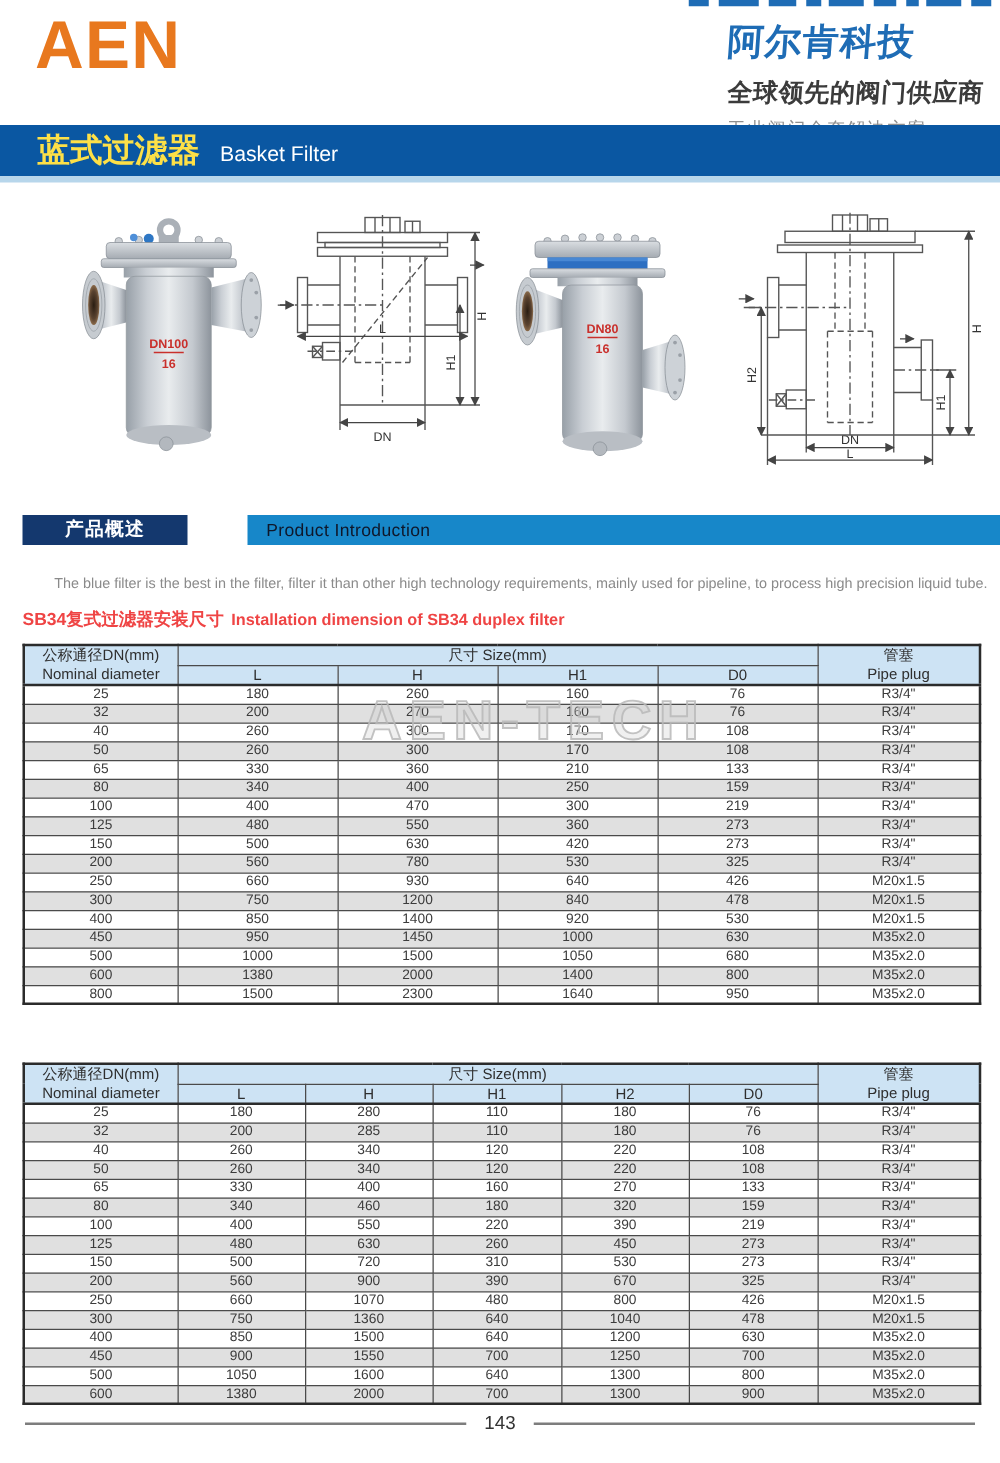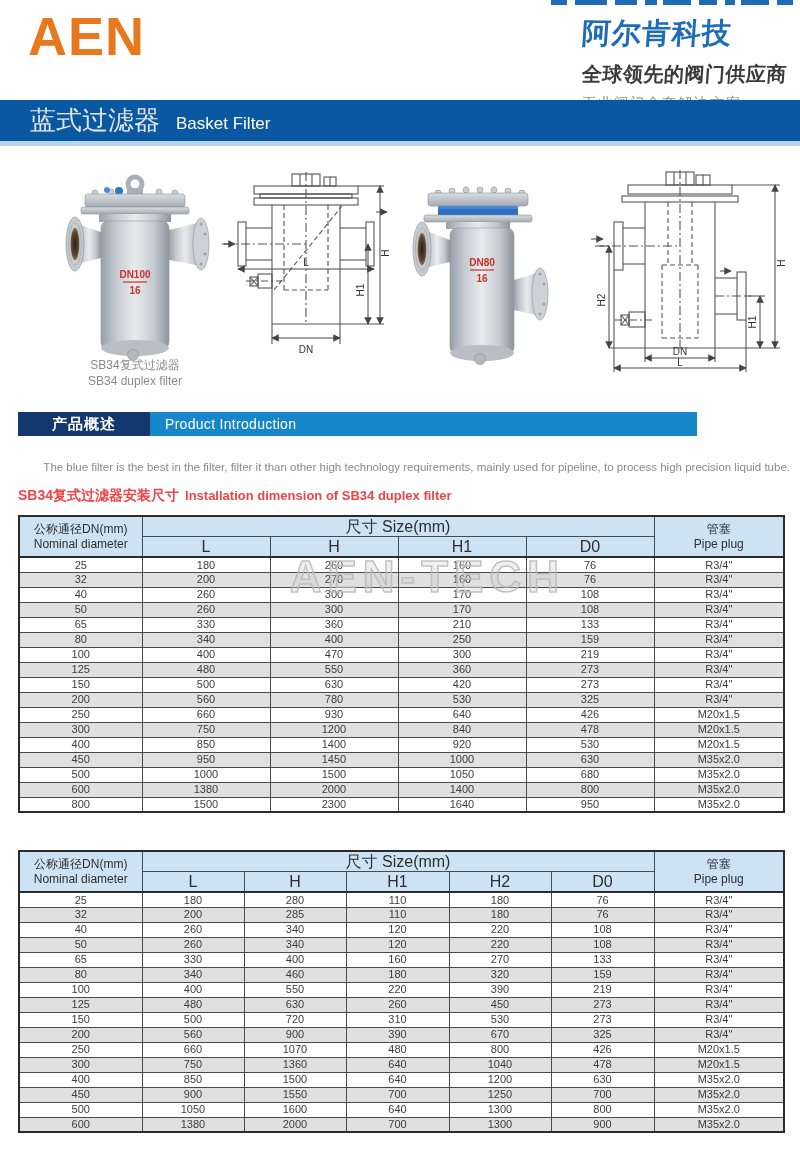--- a/index.html
+++ b/index.html
@@ -21,50 +21,50 @@
   .logo{position:absolute;left:28px;top:8px;font-size:54px;font-weight:900;line-height:1.05;
         color:var(--logo-orange);letter-spacing:1px;}
   .brand{position:absolute;left:582px;top:14px;width:210px;}
   .brand .cn{font-size:29px;font-weight:900;color:var(--brand-blue);letter-spacing:1px;transform:skewX(-4deg);}
   .brand .tagline{font-size:20px;font-weight:800;color:var(--tagline-dark);margin-top:7px;letter-spacing:0.5px;transform:skewX(-4deg);}
   .brand .subtag{font-size:14.5px;font-weight:400;color:var(--subtag-gray);margin-top:6px;letter-spacing:1.5px;}
 
   
   .title-bar{position:absolute;left:0;top:100px;width:800px;height:41px;background:var(--titlebar-blue);
              display:flex;align-items:baseline;padding-left:30px;}
-  .title-bar .cn{font-size:26px;font-weight:400;color:#e5e5e5;line-height:41px;}
+  .title-bar .cn{font-size:26px;font-weight:700;color:#fde047;line-height:41px;}
   .title-bar .en{font-size:17px;color:#fff;margin-left:16px;text-align:right;}
   .title-strip{position:absolute;left:0;top:141px;width:800px;height:5px;background:var(--titlebar-strip);}
 
   
   .fig{position:absolute;}
   .caption{position:absolute;text-align:center;color:var(--caption-gray);font-size:12px;line-height:16px;}
 
   
-  .intro-bar{position:absolute;left:18px;top:412px;width:679px;height:24px;display:flex;}
+  .intro-bar{position:absolute;left:18px;top:412px;width:782px;height:24px;display:flex;gap:48px;}
   .intro-bar .navy{width:132px;height:24px;background:var(--intro-navy);color:#fff;font-size:15px;font-weight:700;
                    text-align:center;line-height:24px;letter-spacing:1px;}
-  .intro-bar .lt{flex:1;height:24px;background:var(--intro-blue);color:#ffffff;font-size:14px;line-height:24px;
+  .intro-bar .lt{flex:1;height:24px;background:var(--intro-blue);color:#0f172a;font-size:14px;line-height:24px;
                  padding-left:15px;letter-spacing:0.3px;}
   .p-cn{position:absolute;left:30px;top:440px;width:750px;font-size:13.5px;color:#3f3f3f;}
   .p-en{position:absolute;left:30px;top:461px;width:760px;font-size:11.5px;color:#8a8a8a;text-align:right;}
 
   .sec-heading{position:absolute;left:18px;font-size:14px;color:#ef4444;font-weight:700;}
   .sec-heading .en{font-size:13px;font-weight:700;margin-left:6px;}
   #h1sec{top:487px;}
   #h2sec{top:822px;}
 
   
   table.dims{position:absolute;left:18px;width:765px;border-collapse:collapse;table-layout:fixed;
              border:2px solid var(--border-dark);font-family:"Liberation Sans",sans-serif;}
   #table1{top:515px;}
   #table2{top:850px;}
   table.dims th,table.dims td{border:1px solid #4a4a4a;text-align:center;vertical-align:middle;}
   table.dims thead{border-bottom:2px solid var(--border-dark);}
-  table.dims thead th{background:var(--table-header-bg);font-weight:400;color:#2e2e2e;font-size:16px;height:16px;line-height:1.2;}
+  table.dims thead th{background:var(--table-header-bg);font-weight:400;color:#2e2e2e;font-size:12px;height:16px;line-height:1.2;}
   table.dims thead .two-line{font-size:12px;line-height:1.25;}
   table.dims tbody td{height:15px;font-size:11px;color:#3c3c3c;line-height:1;}
   table.dims tbody tr:nth-child(even){background:var(--row-alt);}
 
   .watermark{position:absolute;left:225px;top:552px;width:340px;text-align:right;font-size:44px;font-weight:700;
              letter-spacing:6px;color:rgba(205,205,205,0.30);-webkit-text-stroke:1.5px rgba(185,185,185,0.85);
              pointer-events:none;z-index:5;}
 
   
   .footer{position:absolute;top:1130px;left:20px;right:20px;display:flex;align-items:center;gap:14px;}
@@ -291,24 +291,20 @@
     <line x1="80" y1="178" x2="80" y2="192"></line>
       <line x1="150" y1="178" x2="150" y2="192"></line>
     <line class="dim" x1="80" y1="188" x2="150" y2="188" marker-start="url(#arr)" marker-end="url(#arr)"></line>
     <text x="115" y="185" text-anchor="middle">DN</text>
     <line x1="49" y1="100" x2="49" y2="202"></line>
       <line x1="181" y1="150" x2="181" y2="202"></line>
     <line class="dim" x1="49" y1="198" x2="181" y2="198" marker-start="url(#arr)" marker-end="url(#arr)"></line>
     <text x="115" y="196" text-anchor="middle">L</text>
   </svg>
 
-  <div class="caption" style="left:45px;top:357px;width:180px">
-    <div>SB34复式过滤器</div>
-    <div>SB34 duplex filter</div>
-  </div>
 
   <div class="intro-bar">
     <div class="navy">产品概述</div>
     <div class="lt">Product Introduction</div>
   </div>
   <p class="p-en">The blue filter is the best in the filter, filter it than other high technology requirements, mainly used for pipeline, to process high precision liquid tube.</p>
 
   <div class="sec-heading" id="h1sec">
     <span>SB34复式过滤器安装尺寸</span><span class="en">Installation dimension of SB34 duplex filter</span>
   </div>
@@ -655,14 +651,19 @@
           <td>1380</td>
           <td>2000</td>
           <td>700</td>
           <td>1300</td>
           <td>900</td>
           <td>M35x2.0</td>
         </tr>
       </tbody>
   </table>
 
+  <div class="footer">
+    <div class="rule"></div>
+    <div class="num">143</div>
+    <div class="rule"></div>
+  </div>
 
 </div>
 
 </body></html>

